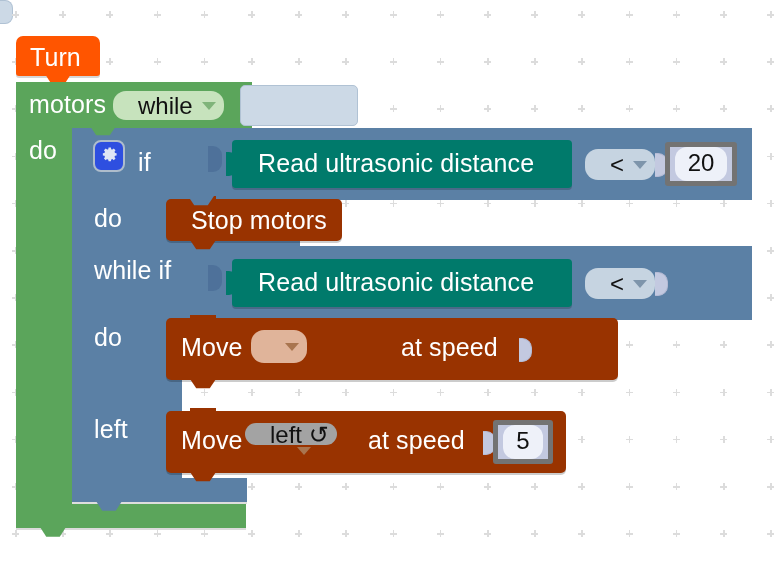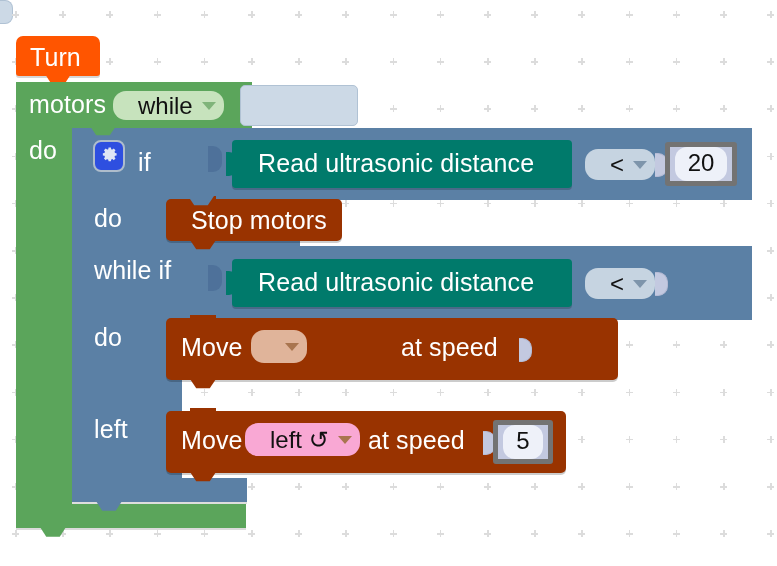--- a/index.html
+++ b/index.html
@@ -163,21 +163,21 @@
     clip-path:polygon(0 0,100% 0,100% 100%,0 100%);}
   .brown-notch-bot{position:absolute;width:26px;height:11px;background:#993300;
     clip-path:polygon(0 0,100% 0,76% 85%,24% 85%);}
   .move-blk .lbl,.turn-blk .lbl{top:17px;}
   .mv-move{left:15px;}
   .mv-at{left:235px;}
   .tn-turn{left:15px;}
   .tn-at{left:202px;}
   .fld-dir{left:251px;top:330px;height:33px;background:#e0b49a;}
   .fld-dir .caret{border-top:8px solid #a9754f;}
-  .fld-turn{left:245px;top:423px;height:33px;background:#f9a8d4;}
+  .fld-turn{left:245px;top:423px;height:22px;background:#a3a3a3;flex-direction:column;}
   .fld-turn .caret{border-top:8px solid #a9754f;}
 </style>
 </head>
 <body>
 
 <div id="canvas">
 
   <div id="gridholder">
       <div class="cross" style="left: 12px; top: 11px;"></div>
       <div class="cross" style="left: 59.2px; top: 11px;"></div>

